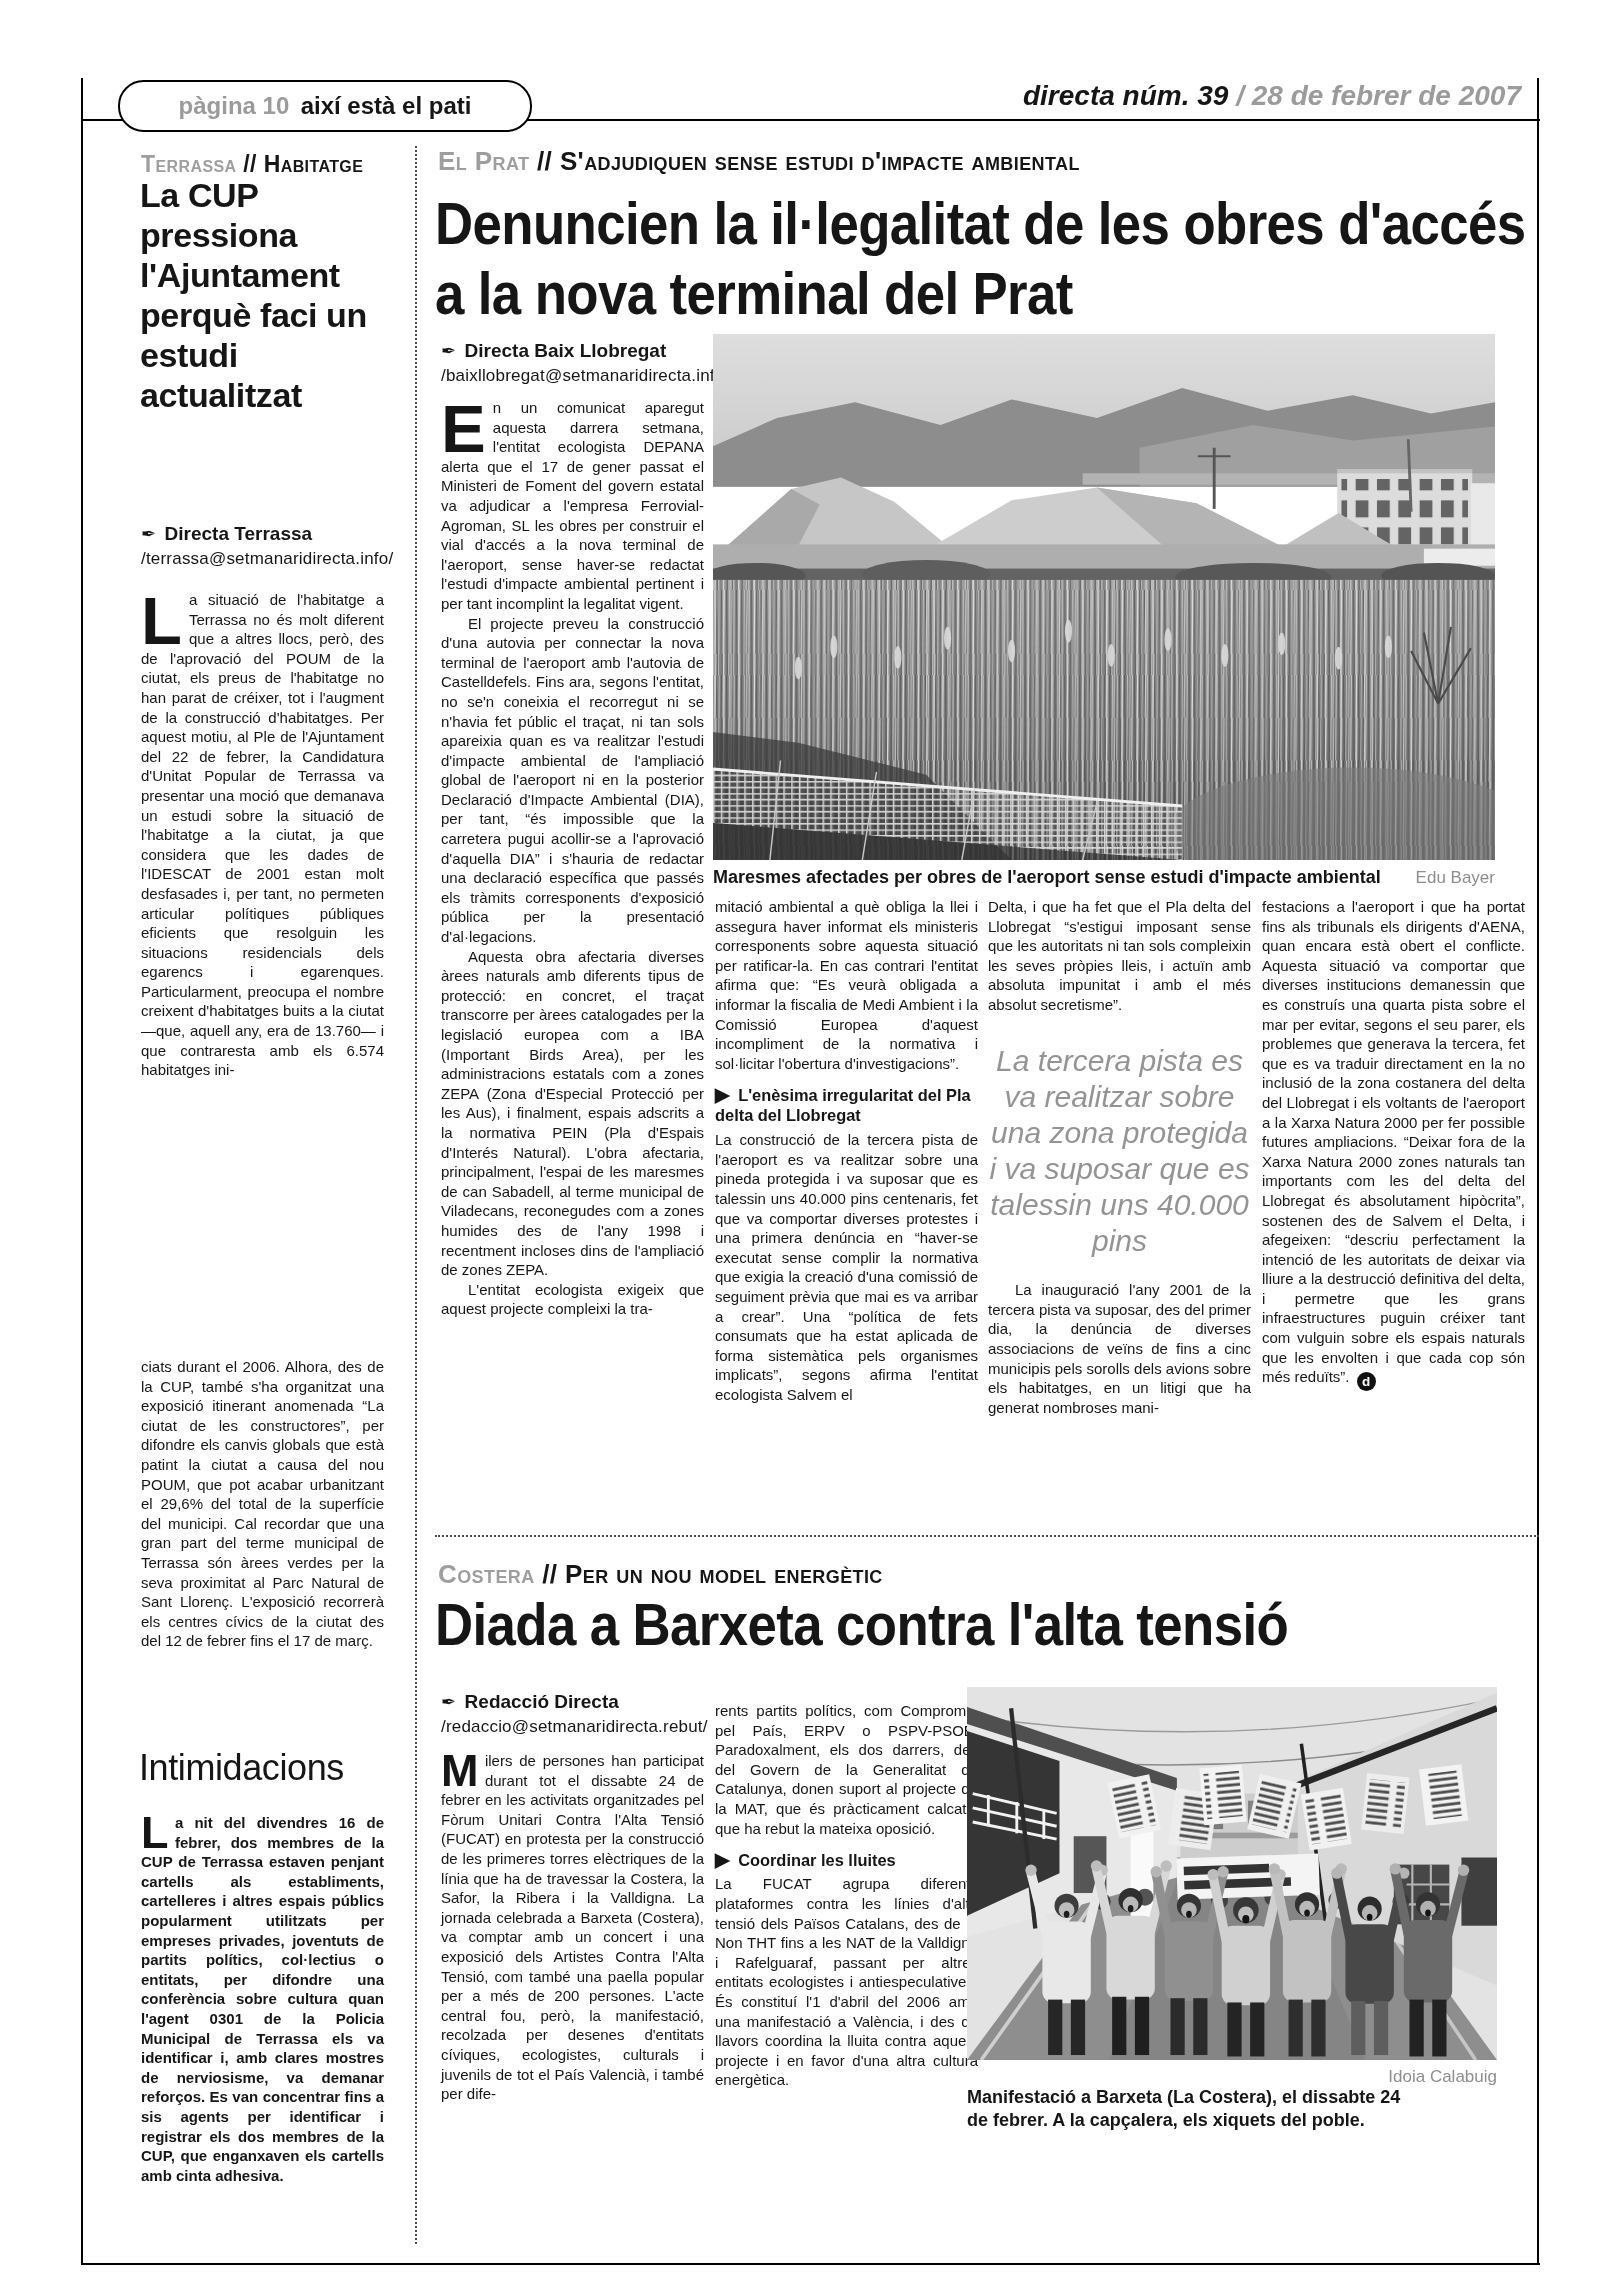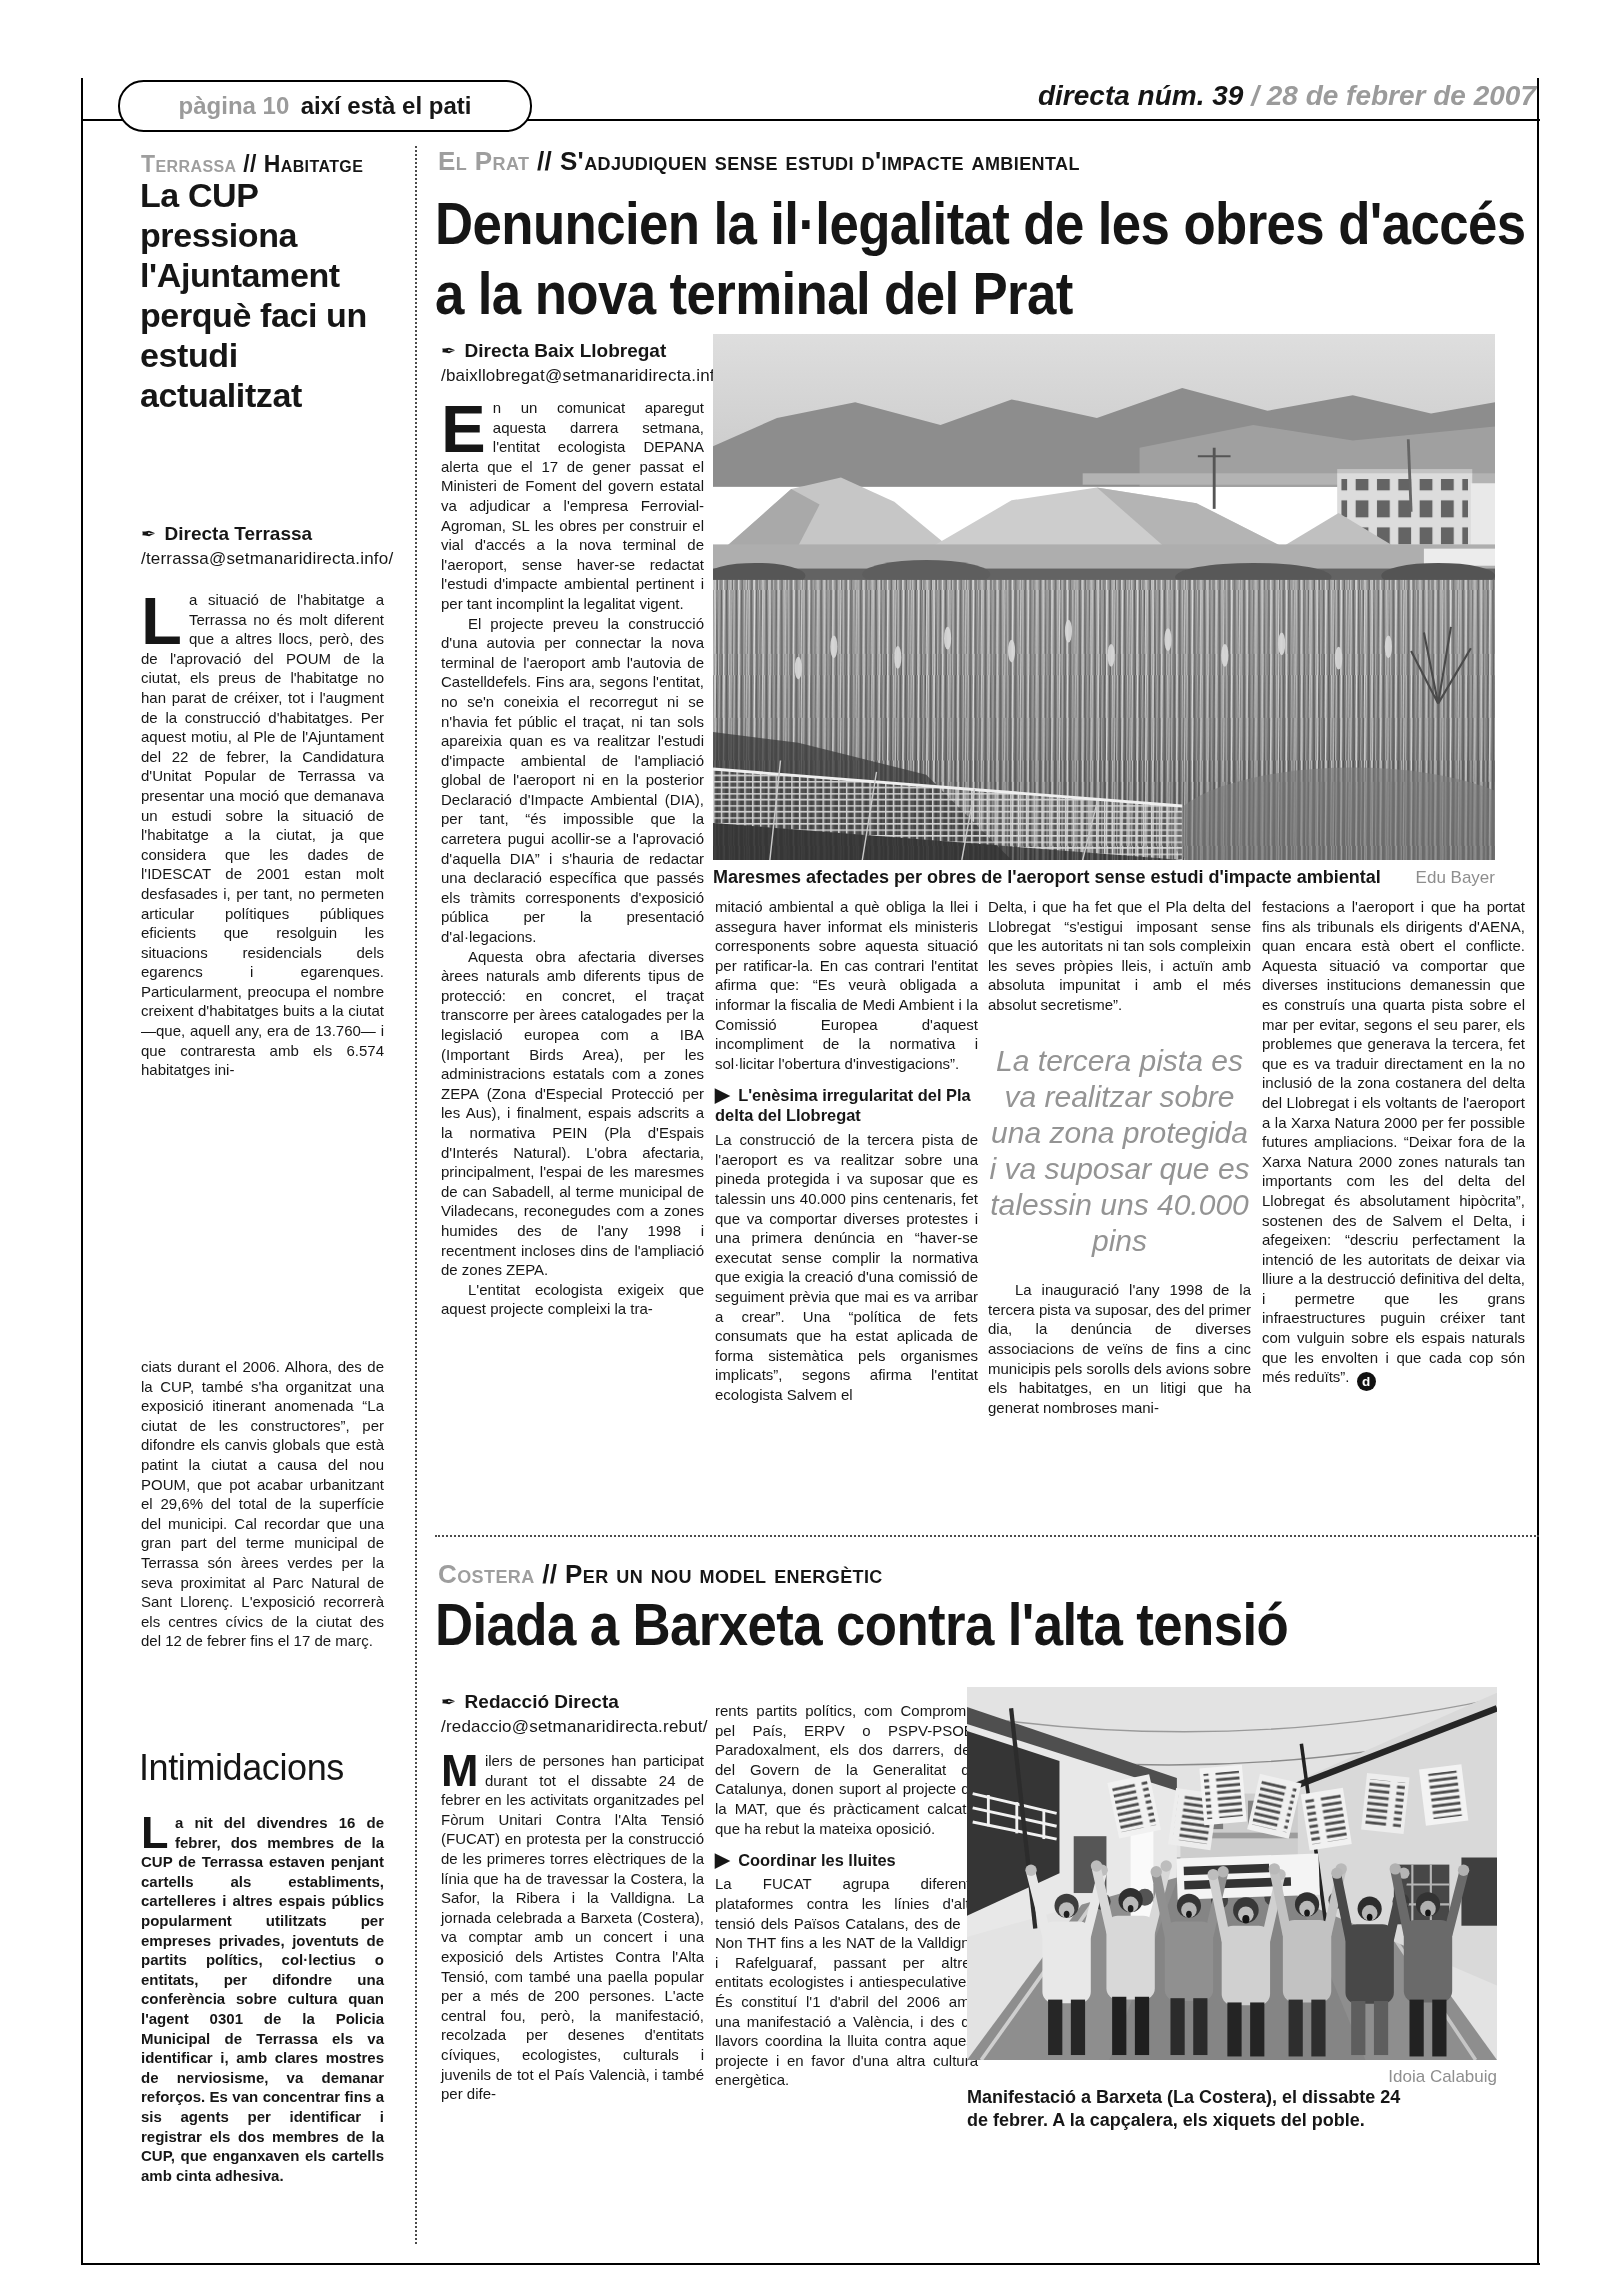--- a/index.html
+++ b/index.html
@@ -61,21 +61,21 @@
   <div class="abs rule" style="left:1537px;top:78px;width:2.1px;height:2187px;"></div>
   <div class="abs rule" style="left:81px;top:2263px;width:1459px;height:2.1px;"></div>
   <div class="abs rule" style="left:81px;top:119px;width:1459px;height:2.1px;"></div>
   <div class="abs vdotted" style="left:415px;top:146px;height:2098px;"></div>
   <div class="abs hdotted" style="left:435px;top:1535px;width:1104px;"></div>
 
   <div class="abs pill" style="left:118px;top:80px;width:410px;height:48px;">
     <span class="graytxt">pàgina 10</span>
     <span>així està el pati</span>
   </div>
-  <div class="abs header-right" style="right:87px;top:80px;text-align:center;">
+  <div class="abs header-right" style="right:102px;top:80px;text-align:center;">
     <span>directa núm. 39</span>
     <span class="graytxt">/</span>
     <span class="graytxt">28 de febrer de 2007</span>
   </div>
 
   <div class="abs kicker kicker-small" style="left:141px;top:151px;">
     <span class="loc">Terrassa</span>
     <span>//</span>
     <span>Habitatge</span>
   </div>
@@ -196,21 +196,21 @@
 
   <div class="abs body" style="left:715px;top:897px;width:263px;">
     <p>mitació ambiental a què obliga la llei i assegura haver informat els ministeris corresponents sobre aquesta situació per ratificar-la. En cas contrari l'entitat afirma que: “Es veurà obligada a informar la fiscalia de Medi Ambient i la Comissió Europea d'aquest incompliment de la normativa i sol·licitar l'obertura d'investigacions”.</p>
     <h3 class="col-subhead"><span class="arrow">▶</span><span>L'enèsima irregularitat del Pla delta del Llobregat</span></h3>
     <p>La construcció de la tercera pista de l'aeroport es va realitzar sobre una pineda protegida i va suposar que es talessin uns 40.000 pins centenaris, fet que va comportar diverses protestes i una primera denúncia en “haver-se executat sense complir la normativa que exigia la creació d'una comissió de seguiment prèvia que mai es va arribar a crear”. Una “política de fets consumats que ha estat aplicada de forma sistemàtica pels organismes implicats”, segons afirma l'entitat ecologista Salvem el</p>
   </div>
 
   <div class="abs body" style="left:988px;top:897px;width:263px;">
     <p>Delta, i que ha fet que el Pla delta del Llobregat “s'estigui imposant sense que les autoritats ni tan sols compleixin les seves pròpies lleis, i actuïn amb absoluta impunitat i amb el més absolut secretisme”.</p>
     <div class="pullquote colquote">La tercera pista es va realitzar sobre una zona protegida i va suposar que es talessin uns 40.000 pins</div>
-    <p class="ind">La inauguració l'any 1998 de la tercera pista va suposar, des del primer dia, la denúncia de diverses associacions de veïns de fins a cinc municipis pels sorolls dels avions sobre els habitatges, en un litigi que ha generat nombroses mani-</p>
+    <p class="ind">La inauguració l'any 2001 de la tercera pista va suposar, des del primer dia, la denúncia de diverses associacions de veïns de fins a cinc municipis pels sorolls dels avions sobre els habitatges, en un litigi que ha generat nombroses mani-</p>
   </div>
 
   <div class="abs body" style="left:1262px;top:897px;width:263px;">
     <p><span>festacions a l'aeroport i que ha portat fins als tribunals els dirigents d'AENA, quan encara està obert el conflicte. Aquesta situació va comportar que diverses institucions demanessin que es construís una quarta pista sobre el mar per evitar, segons el seu parer, els problemes que generava la tercera, fet que es va traduir directament en la no inclusió de la zona costanera del delta del Llobregat i els voltants de l'aeroport a la Xarxa Natura 2000 per fer possible futures ampliacions. “Deixar fora de la Xarxa Natura 2000 zones naturals tan importants com les del delta del Llobregat és absolutament hipòcrita”, sostenen des de Salvem el Delta, i afegeixen: “descriu perfectament la intenció de les autoritats de deixar via lliure a la destrucció definitiva del delta, i permetre que les grans infraestructures puguin créixer tant com vulguin sobre els espais naturals que les envolten i que cada cop són més reduïts”.</span><span class="endmark">d</span></p>
   </div>
 
   <div class="abs kicker kicker-large" style="left:438px;top:1559px;">
     <span class="loc">Costera</span>
     <span>//</span>
     <span>Per un nou model energètic</span>

